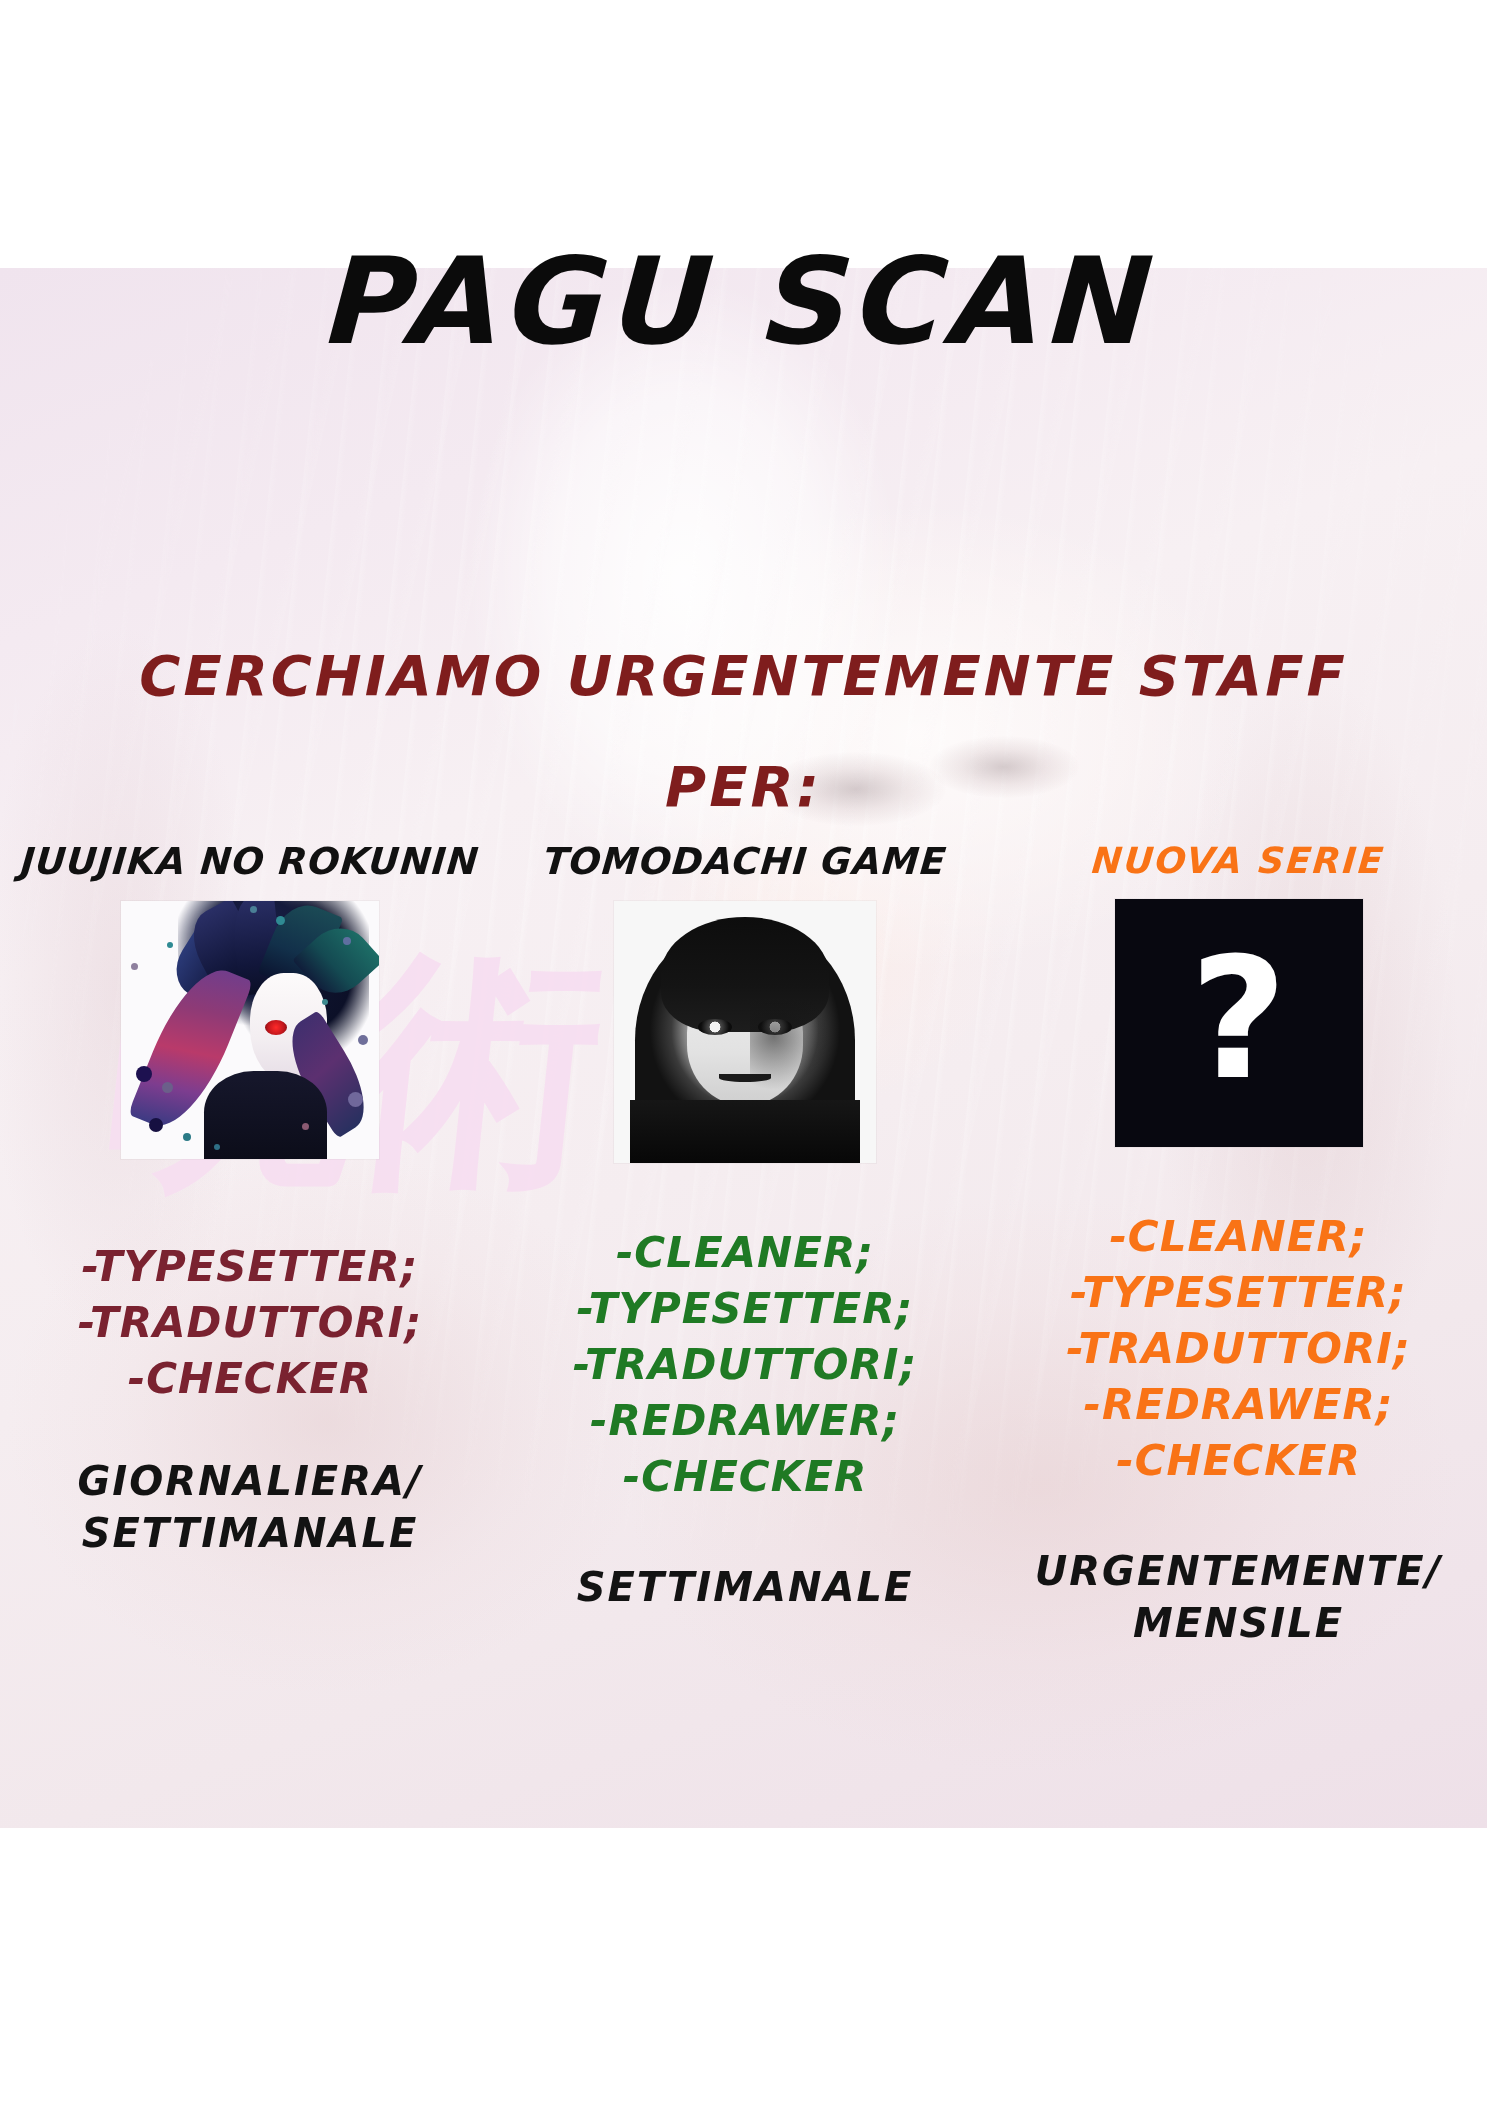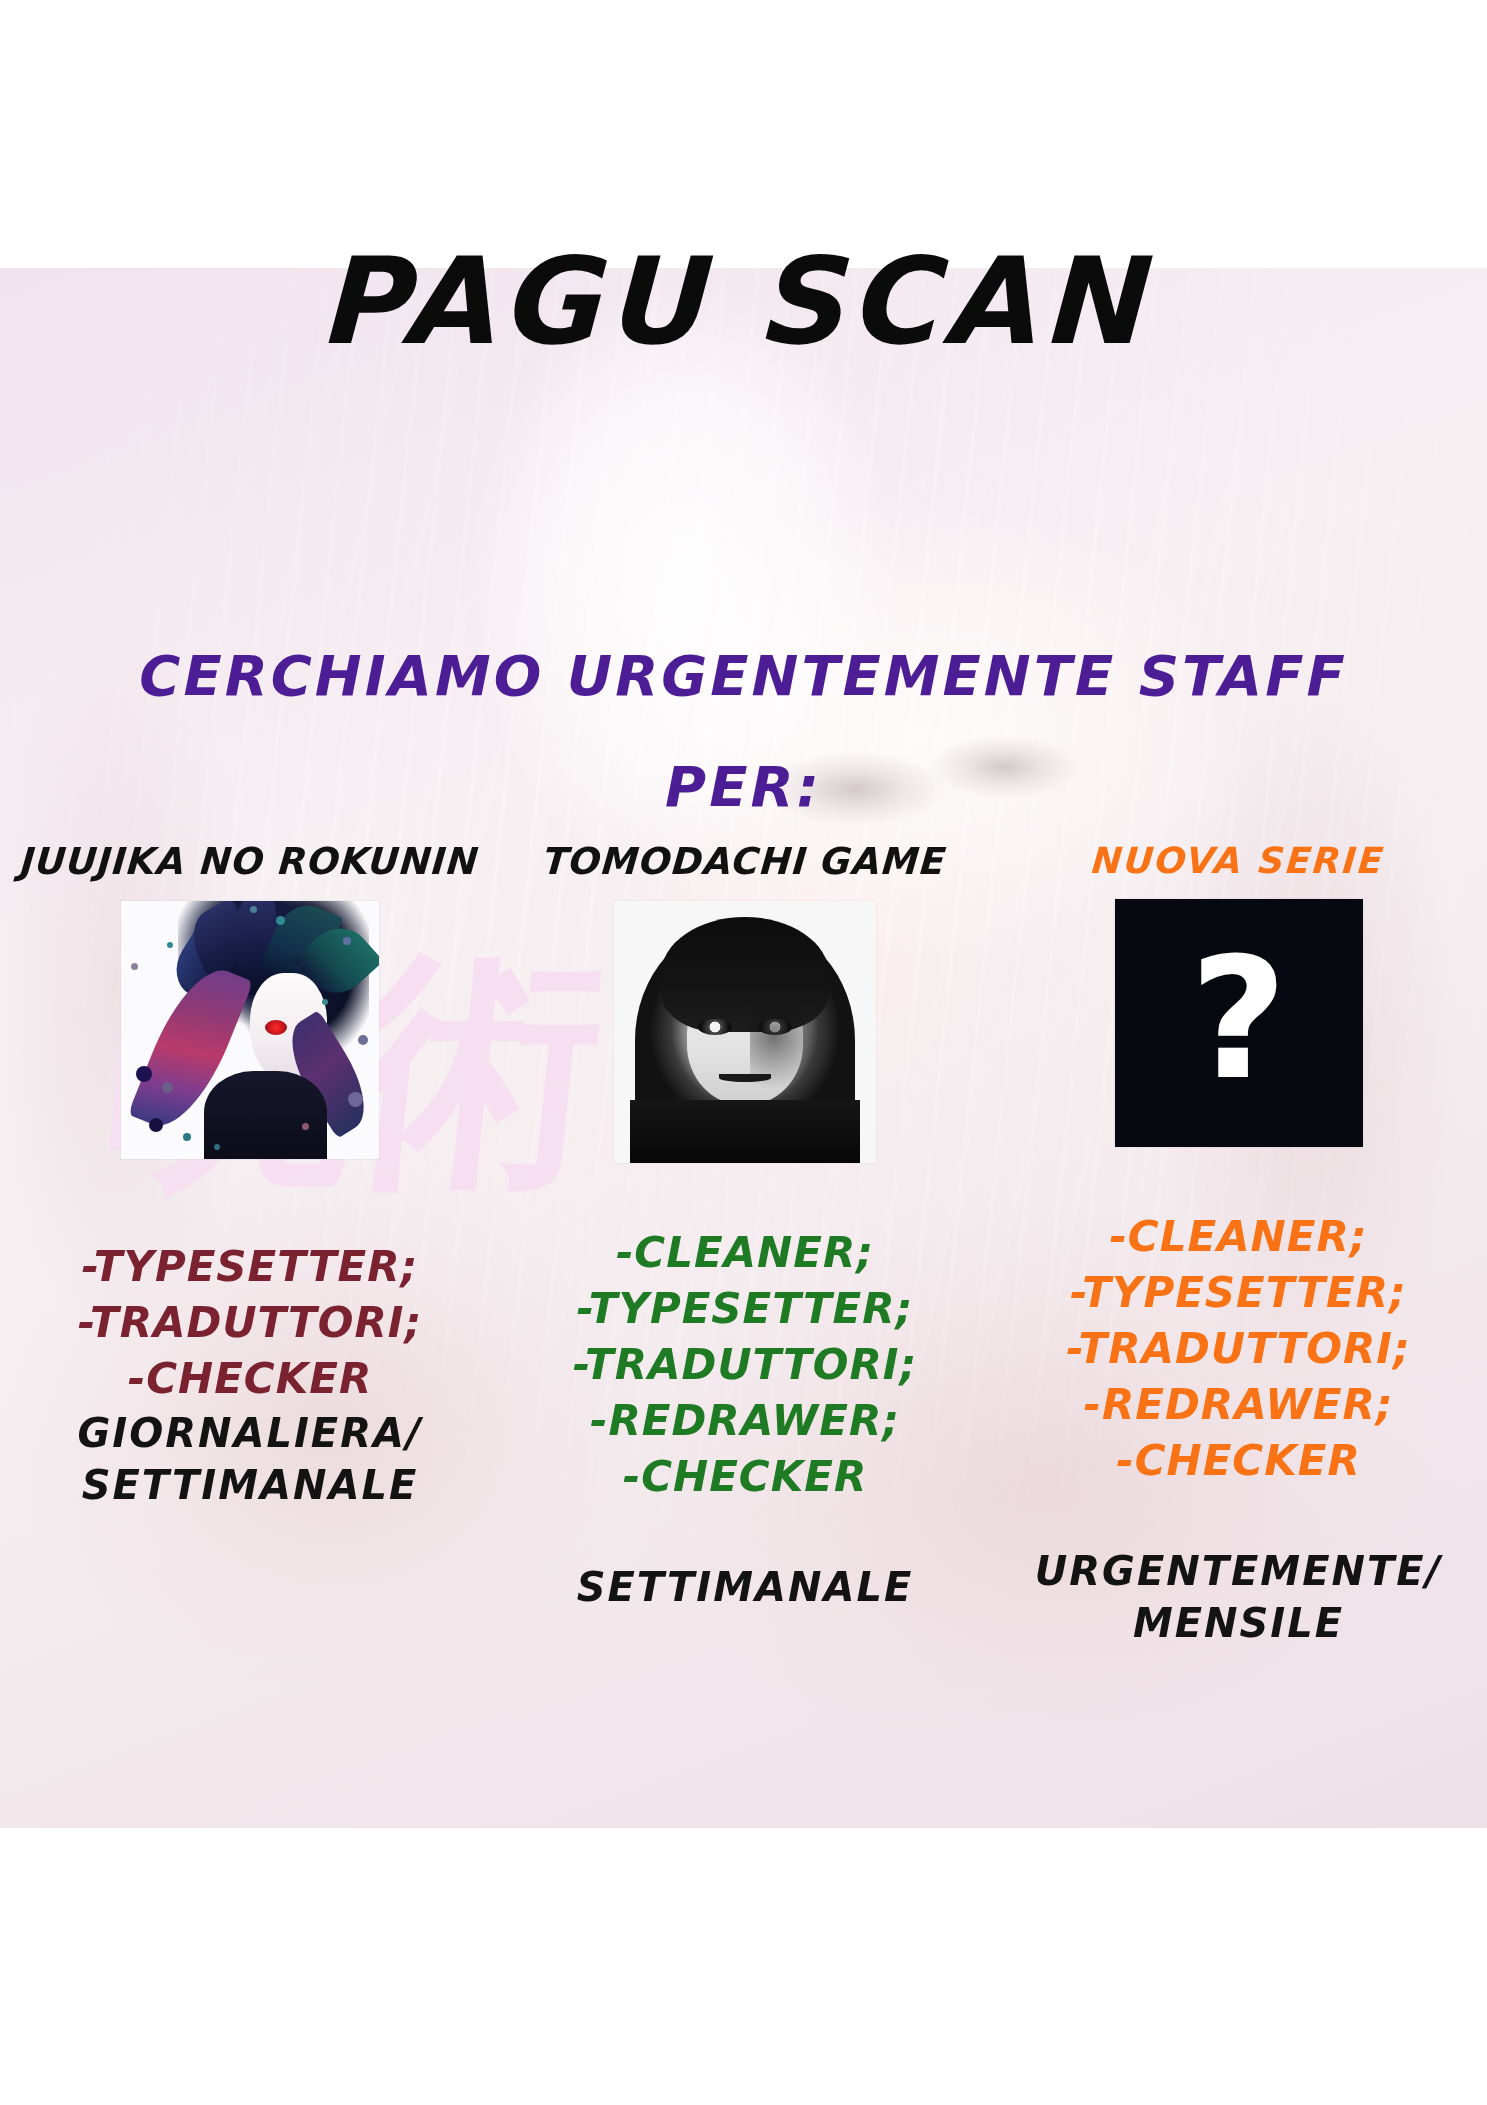--- a/index.html
+++ b/index.html
@@ -116,21 +116,21 @@
     left: 0;
     top: 640px;
     width: 1487px;
     text-align: center;
     font-family: "DejaVu Sans", sans-serif;
     font-size: 56px;
     font-style: italic;
     font-weight: 600;
     letter-spacing: 3px;
     line-height: 72px;
-    color: #4c1d95;
+    color: #7f1d1d;
   }
   .subtitle .l2 { display: block; margin-top: 39px; }
 
   
   .columns {
     position: absolute;
     left: 0;
     top: 840px;
     width: 1487px;
     height: 960px;
@@ -356,21 +356,21 @@
   .freq {
     text-align: center;
     font-family: "DejaVu Sans", sans-serif;
     font-size: 40px;
     font-style: italic;
     font-weight: bold;
     letter-spacing: 2px;
     line-height: 52px;
     color: #131313;
   }
-  .col-1 .freq { }
+  .col-1 .freq { margin-top: 48px; }
   .col-2 .freq { margin-top: 56px; }
   .col-3 .freq { margin-top: 56px; }
   .freq .f { display: block; white-space: nowrap; }
 </style>
 </head>
 <body>
 
 <div class="poster">
 
   <div class="bg-band">

